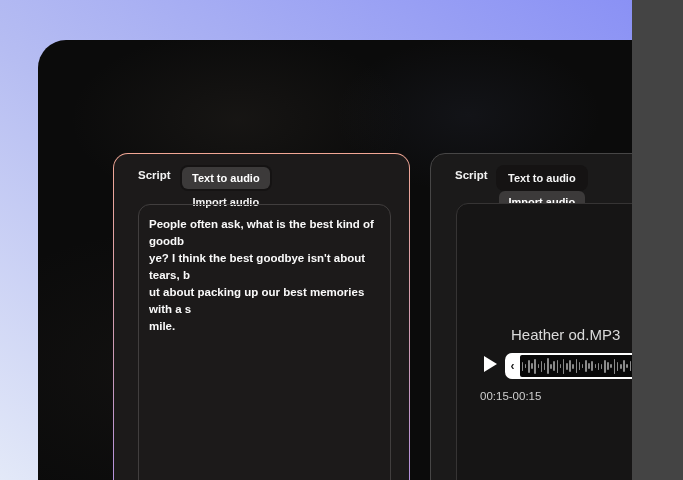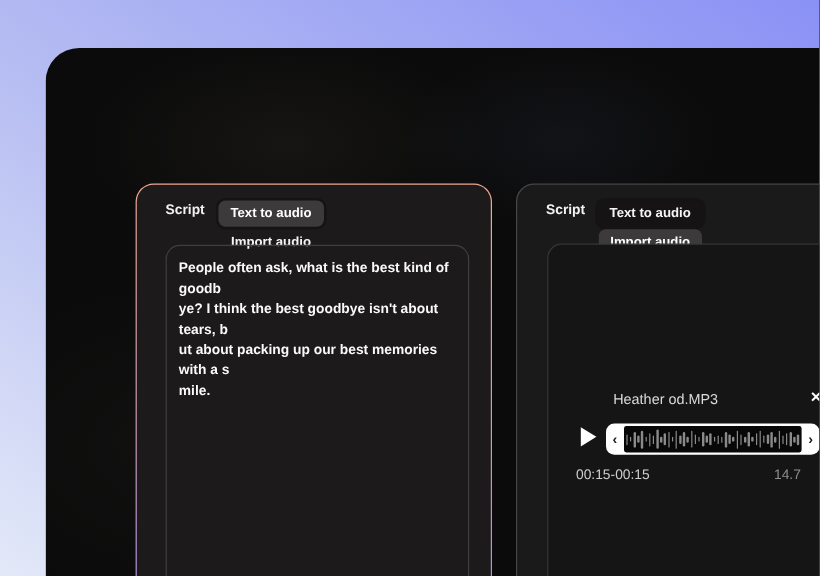--- a/index.html
+++ b/index.html
@@ -1,17 +1,17 @@
 <!DOCTYPE html>
 <html><head>
 <meta charset="utf-8">
 <style>
   html,body{margin:0;padding:0;background:#444;}
   *{box-sizing:border-box;font-family:"Liberation Sans",sans-serif;}
-  .stage{position:relative;width:683px;height:480px;overflow:hidden;
+  .stage{position:relative;width:632px;height:480px;overflow:hidden;
     background:linear-gradient(to top right,#e3e9f8 0%,#b6bdf2 45%,#8a91f5 100%);}
   .window{position:absolute;left:38px;top:40px;width:645px;height:440px;
     border-top-left-radius:28px;overflow:hidden;
     background:
       radial-gradient(240px 130px at 200px 80px, rgba(125,110,95,0.10), transparent 70%),
       radial-gradient(190px 110px at 430px 75px, rgba(85,95,135,0.10), transparent 70%),
       radial-gradient(300px 200px at 120px 330px, rgba(110,95,85,0.07), transparent 70%),
       #0b0b0b;}
   
   .lpanel-wrap{position:absolute;left:75px;top:113px;width:297px;height:390px;
@@ -29,21 +29,21 @@
   .tab.sel{background:#3c3a3a;color:#fff;}
   .lpanel .tabgroup{left:66px;}
   .rpanel .tabgroup{left:65px;}
   
   .script-area{position:absolute;left:24px;top:50px;width:253px;height:330px;
     border:1px solid #413e3e;border-radius:12px;padding:11px 10px;
     font-size:11.5px;font-weight:700;line-height:17px;color:#fafafa;white-space:pre-line;}
   
   .audio-box{position:absolute;left:25px;top:49px;width:310px;height:340px;
     border:1px solid #363434;border-radius:12px;background:#161515;}
-  .filename{position:absolute;left:28px;top:122px;font-size:12px;font-weight:500;color:#dadada;padding-left:26px;}
+  .filename{position:absolute;left:28px;top:122px;font-size:15px;font-weight:500;color:#dadada;padding-left:26px;}
   .close-x{position:absolute;left:218px;top:120px;font-size:12px;font-weight:700;color:#fff;cursor:default;}
   .play-btn{position:absolute;left:27px;top:152px;width:0;height:0;
     border-left:13px solid #ffffff;border-top:8px solid transparent;border-bottom:8px solid transparent;cursor:default;}
   .scrubber{position:absolute;left:48px;top:149px;width:178px;height:26px;
     background:#ffffff;border-radius:7px;display:flex;align-items:stretch;overflow:hidden;}
   .handle{width:15px;display:flex;align-items:center;justify-content:center;
     color:#1b1b1b;font-weight:700;font-size:12px;cursor:default;}
   .wave{flex:1;margin:2px 0;background:#080808;border-radius:2px;
     display:flex;align-items:center;justify-content:space-evenly;overflow:hidden;}
   .wbar{width:1.5px;background:#8a8a8a;border-radius:1px;}

